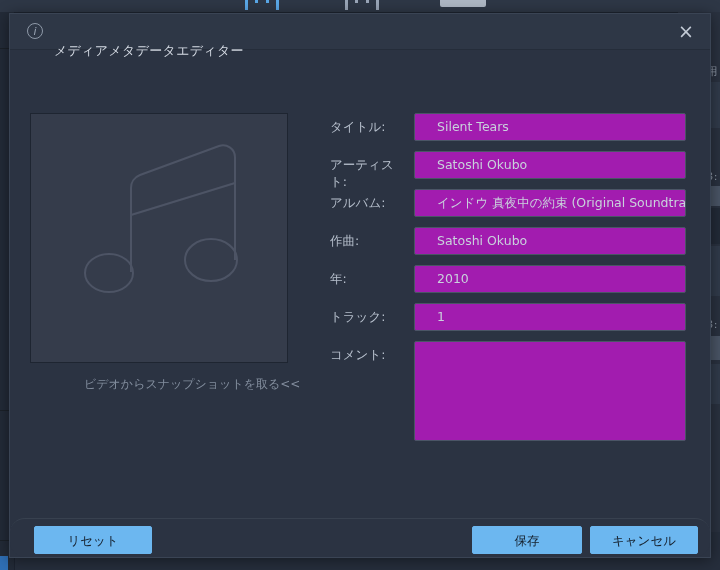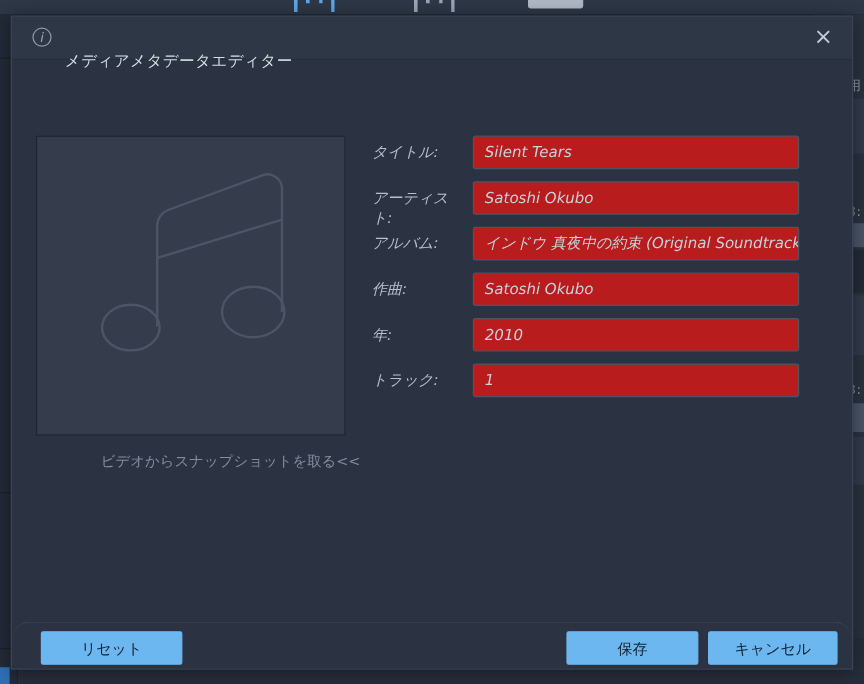--- a/index.html
+++ b/index.html
@@ -146,36 +146,36 @@
     font-size: 12px; color: #cfd6e0;
   }
   .snapshot-link {
     position: absolute; left: 38px; top: 326px;
     font-size: 12px; color: #828d9d;
     cursor: pointer;
     margin-left: 36px;
   }
 
   
-  .form { position: absolute; left: 300px; top: 63px; width: 360px; font-style: italic; }
+  .form { position: absolute; left: 320px; top: 63px; width: 360px; }
   .row { position: relative; height: 32px; margin-bottom: 6px; }
   .row .lbl {
     position: absolute; left: 0; top: 6px; width: 80px;
     text-align: left; font-size: 12.5px; color: #b6bfcc;
   }
   .row .ctl {
     position: absolute; left: 84px; top: 0;
     width: 272px; height: 28px;
-    background: #b91c1c;
+    background: #a21caf;
     border: 1px solid #4b5566;
     border-radius: 2px;
     box-sizing: border-box;
     color: #c9d1dc; font-size: 12.5px;
     line-height: 26px;
-    padding: 0 9px;
+    padding: 0 22px;
     overflow: hidden; white-space: nowrap;
   }
   .row .ctl.select { padding-right: 26px; }
   .caret {
     position: absolute; right: 10px; top: 12px;
     width: 0; height: 0;
     border-left: 6px solid transparent;
     border-right: 6px solid transparent;
     border-top: 7px solid #b9c2ce;
   }
@@ -299,20 +299,24 @@
         <div class="row">
           <div class="lbl">年:</div>
           <div class="ctl">2010</div>
         </div>
 
         <div class="row">
           <div class="lbl">トラック:</div>
           <div class="ctl">1</div>
         </div>
 
+        <div class="row comment">
+          <div class="lbl">コメント:</div>
+          <div class="ctl"></div>
+        </div>
 
       </div>
     </div>
 
     <div class="footer">
       <div class="btn reset">リセット</div>
       <div class="btn save">保存</div>
       <div class="btn cancel">キャンセル</div>
     </div>
 

